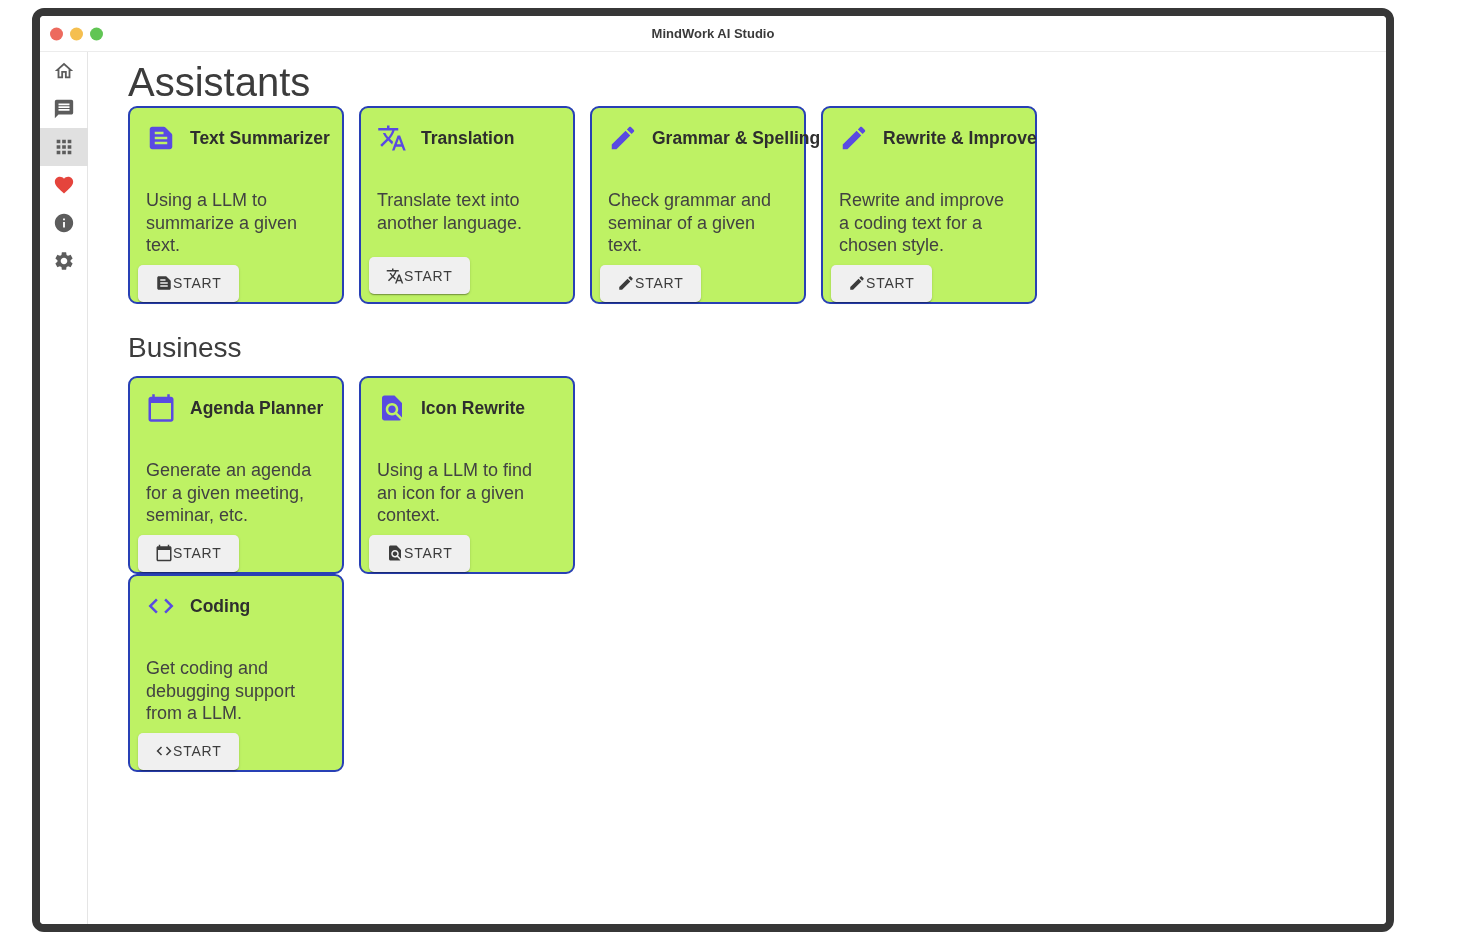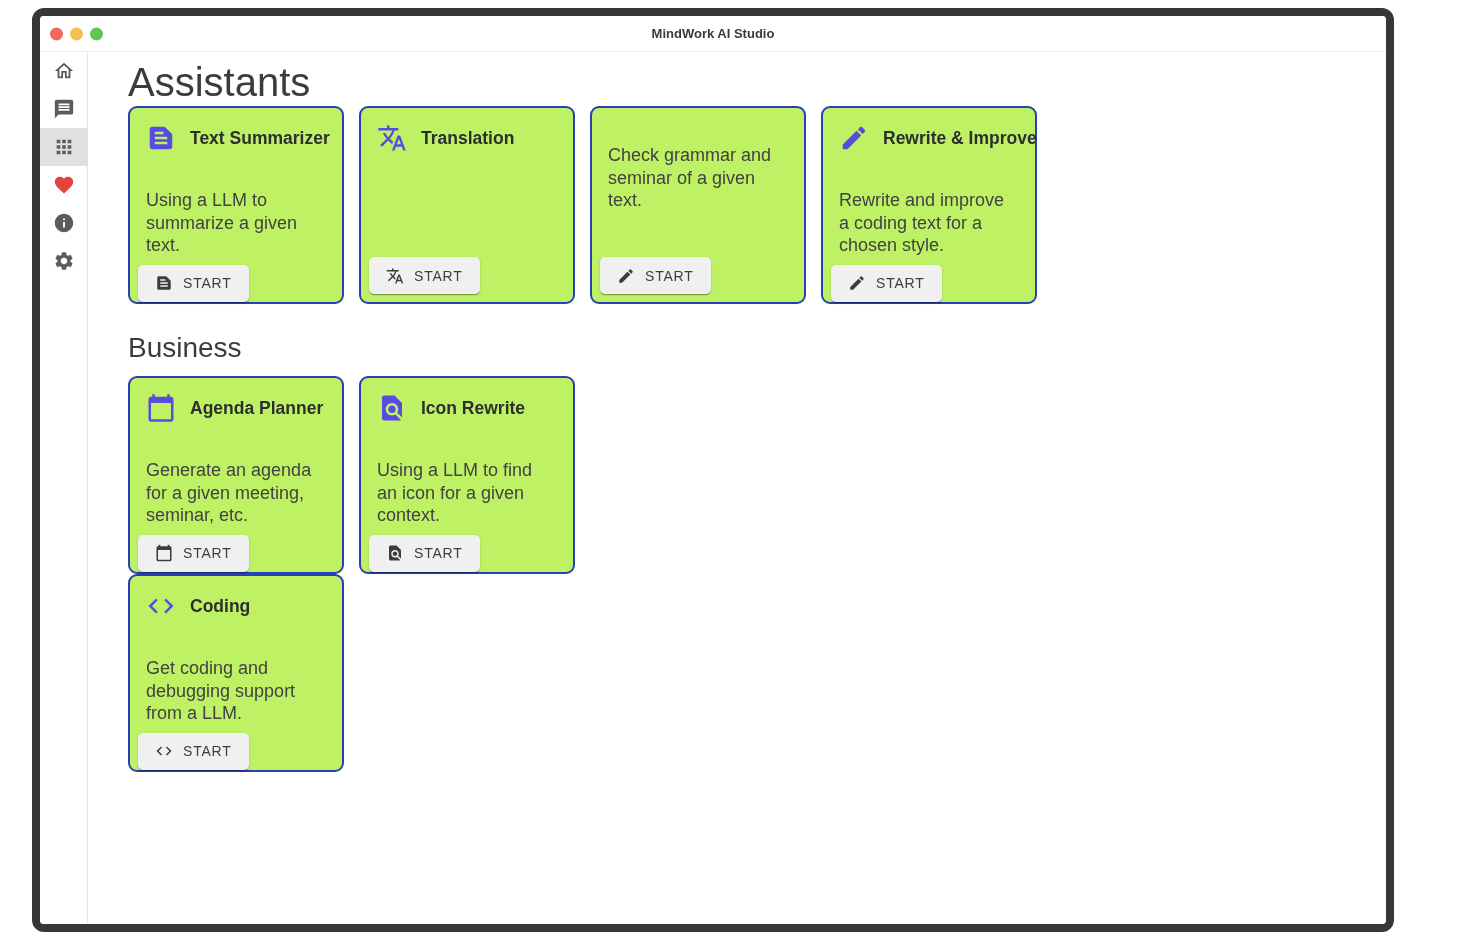--- a/index.html
+++ b/index.html
@@ -81,21 +81,21 @@
     padding: 15px 16px 0;
   }
   .card-icon svg { width: 30px; height: 30px; display: block; }
   .card-title { font-size: 17.5px; font-weight: 600; color: #2e2e2e; white-space: nowrap; }
   .card-desc {
     padding: 36px 16px 0;
     font-size: 18px; line-height: 22.5px; color: #424242;
   }
   .card-actions { margin-top: auto; padding: 8px; }
   .start-btn {
-    display: inline-flex; align-items: center; gap: 10px;
+    display: inline-flex; align-items: center; gap: 0;
     height: 37px; padding: 0 17px;
     background: #f0f0f0; border: none; border-radius: 5px;
     cursor: pointer;
     box-shadow: 0 2px 1px -1px rgba(0,0,0,.2), 0 1px 1px 0 rgba(0,0,0,.14), 0 1px 3px 0 rgba(0,0,0,.12);
   }
   .btn-icon svg { width: 18px; height: 18px; display: block; }
   .btn-label {
     font-size: 14px; font-weight: 500; letter-spacing: 0.8px;
     color: #3c3c3c;
   }
@@ -175,33 +175,42 @@
 
   <div class="card" data-name="assistant-card">
     <div class="card-header" data-name="card-header">
       <span class="card-icon" data-name="card-icon">
                       <svg viewBox="0 0 24 24" data-name="translate-icon">
                         <path d="M12.87 15.07l-2.54-2.51.03-.03c1.74-1.94 2.98-4.17 3.71-6.53H17V4h-7V2H8v2H1v1.99h11.17C11.5 7.92 10.44 9.75 9 11.35 8.07 10.32 7.3 9.19 6.69 8h-2c.73 1.63 1.73 3.17 2.98 4.56l-5.09 5.02L4 19l5-5 3.11 3.11.76-2.04zM18.5 10h-2L12 22h2l1.12-3h4.75L21 22h2l-4.5-12zm-2.62 7l1.62-4.33L19.12 17h-3.24z" fill="#594AE2"></path>
                       </svg>
                     </span>
       <span class="card-title" data-name="card-title">Translation</span>
     </div>
+    <div class="card-desc" data-name="card-description">Translate text into another language.</div>
     <div class="card-actions" data-name="card-actions">
       <button class="start-btn" data-name="start-button">
         <span class="btn-icon" data-name="start-button-icon">
                         <svg viewBox="0 0 24 24" data-name="translate-icon">
                           <path d="M12.87 15.07l-2.54-2.51.03-.03c1.74-1.94 2.98-4.17 3.71-6.53H17V4h-7V2H8v2H1v1.99h11.17C11.5 7.92 10.44 9.75 9 11.35 8.07 10.32 7.3 9.19 6.69 8h-2c.73 1.63 1.73 3.17 2.98 4.56l-5.09 5.02L4 19l5-5 3.11 3.11.76-2.04zM18.5 10h-2L12 22h2l1.12-3h4.75L21 22h2l-4.5-12zm-2.62 7l1.62-4.33L19.12 17h-3.24z" fill="#3c3c3c"></path>
                         </svg>
                       </span>
         <span class="btn-label" data-name="start-button-label">START</span>
       </button>
     </div>
   </div>
 
   <div class="card" data-name="assistant-card">
+    <div class="card-header" data-name="card-header">
+      <span class="card-icon" data-name="card-icon">
+                      <svg viewBox="0 0 24 24" data-name="pencil-icon">
+                        <path d="M3 17.25V21h3.75L17.81 9.94l-3.75-3.75L3 17.25zM20.71 7.04c.39-.39.39-1.02 0-1.41l-2.34-2.34c-.39-.39-1.02-.39-1.41 0l-1.83 1.83 3.75 3.75 1.83-1.83z" fill="#594AE2"></path>
+                      </svg>
+                    </span>
+      <span class="card-title" data-name="card-title">Grammar &amp; Spelling</span>
+    </div>
     <div class="card-desc" data-name="card-description">Check grammar and seminar of a given text.</div>
     <div class="card-actions" data-name="card-actions">
       <button class="start-btn" data-name="start-button">
         <span class="btn-icon" data-name="start-button-icon">
                         <svg viewBox="0 0 24 24" data-name="pencil-icon">
                           <path d="M3 17.25V21h3.75L17.81 9.94l-3.75-3.75L3 17.25zM20.71 7.04c.39-.39.39-1.02 0-1.41l-2.34-2.34c-.39-.39-1.02-.39-1.41 0l-1.83 1.83 3.75 3.75 1.83-1.83z" fill="#3c3c3c"></path>
                         </svg>
                       </span>
         <span class="btn-label" data-name="start-button-label">START</span>
       </button>

